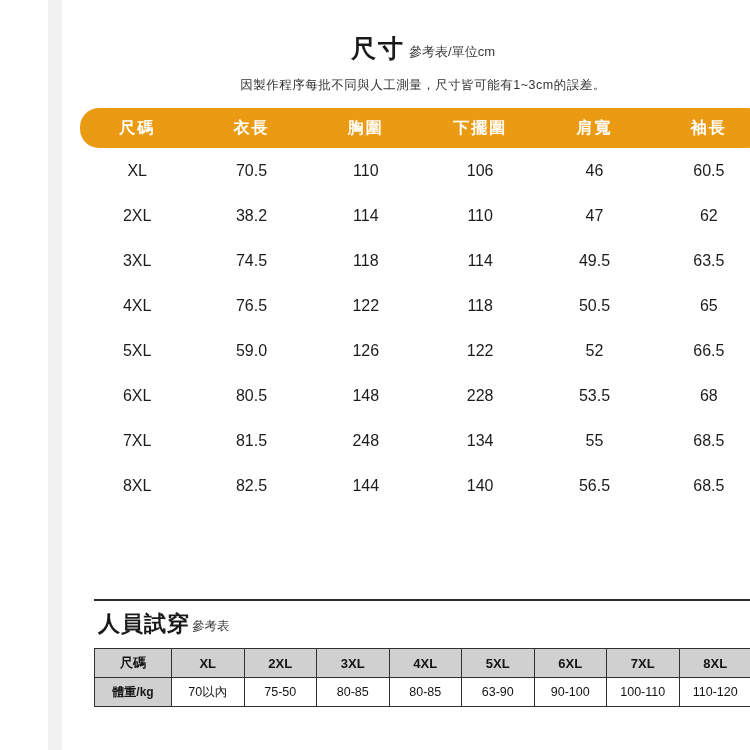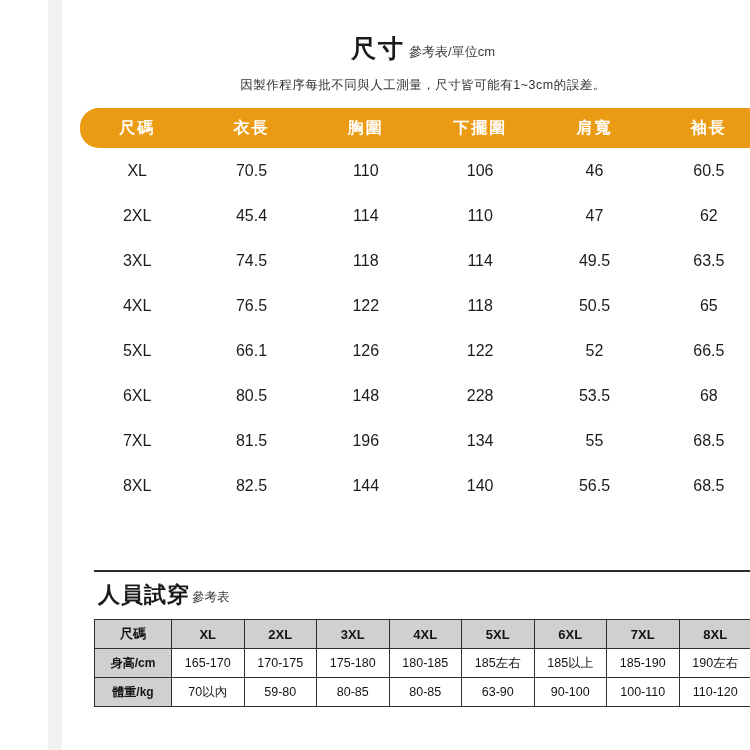--- a/index.html
+++ b/index.html
@@ -168,21 +168,21 @@
         <tr>
           <td>XL</td>
           <td>70.5</td>
           <td>110</td>
           <td>106</td>
           <td>46</td>
           <td>60.5</td>
         </tr>
         <tr>
           <td>2XL</td>
-          <td>45.4</td>
+          <td>38.2</td>
           <td>114</td>
           <td>110</td>
           <td>47</td>
           <td>62</td>
         </tr>
         <tr>
           <td>3XL</td>
           <td>74.5</td>
           <td>118</td>
           <td>114</td>
@@ -192,38 +192,38 @@
         <tr>
           <td>4XL</td>
           <td>76.5</td>
           <td>122</td>
           <td>118</td>
           <td>50.5</td>
           <td>65</td>
         </tr>
         <tr>
           <td>5XL</td>
-          <td>66.1</td>
+          <td>59.0</td>
           <td>126</td>
           <td>122</td>
           <td>52</td>
           <td>66.5</td>
         </tr>
         <tr>
           <td>6XL</td>
           <td>80.5</td>
           <td>148</td>
           <td>228</td>
           <td>53.5</td>
           <td>68</td>
         </tr>
         <tr>
           <td>7XL</td>
           <td>81.5</td>
-          <td>196</td>
+          <td>248</td>
           <td>134</td>
           <td>55</td>
           <td>68.5</td>
         </tr>
         <tr>
           <td>8XL</td>
           <td>82.5</td>
           <td>144</td>
           <td>140</td>
           <td>56.5</td>
@@ -247,34 +247,23 @@
           <td>XL</td>
           <td>2XL</td>
           <td>3XL</td>
           <td>4XL</td>
           <td>5XL</td>
           <td>6XL</td>
           <td>7XL</td>
           <td>8XL</td>
         </tr>
         <tr>
-          <td class="rowlabel">身高/cm</td>
-          <td>165-170</td>
-          <td>170-175</td>
-          <td>175-180</td>
-          <td>180-185</td>
-          <td>185左右</td>
-          <td>185以上</td>
-          <td>185-190</td>
-          <td>190左右</td>
-        </tr>
-        <tr>
           <td class="rowlabel">體重/kg</td>
           <td>70以內</td>
-          <td>59-80</td>
+          <td>75-50</td>
           <td>80-85</td>
           <td>80-85</td>
           <td>63-90</td>
           <td>90-100</td>
           <td>100-110</td>
           <td>110-120</td>
         </tr>
       </tbody>
         </table>
     </div>

